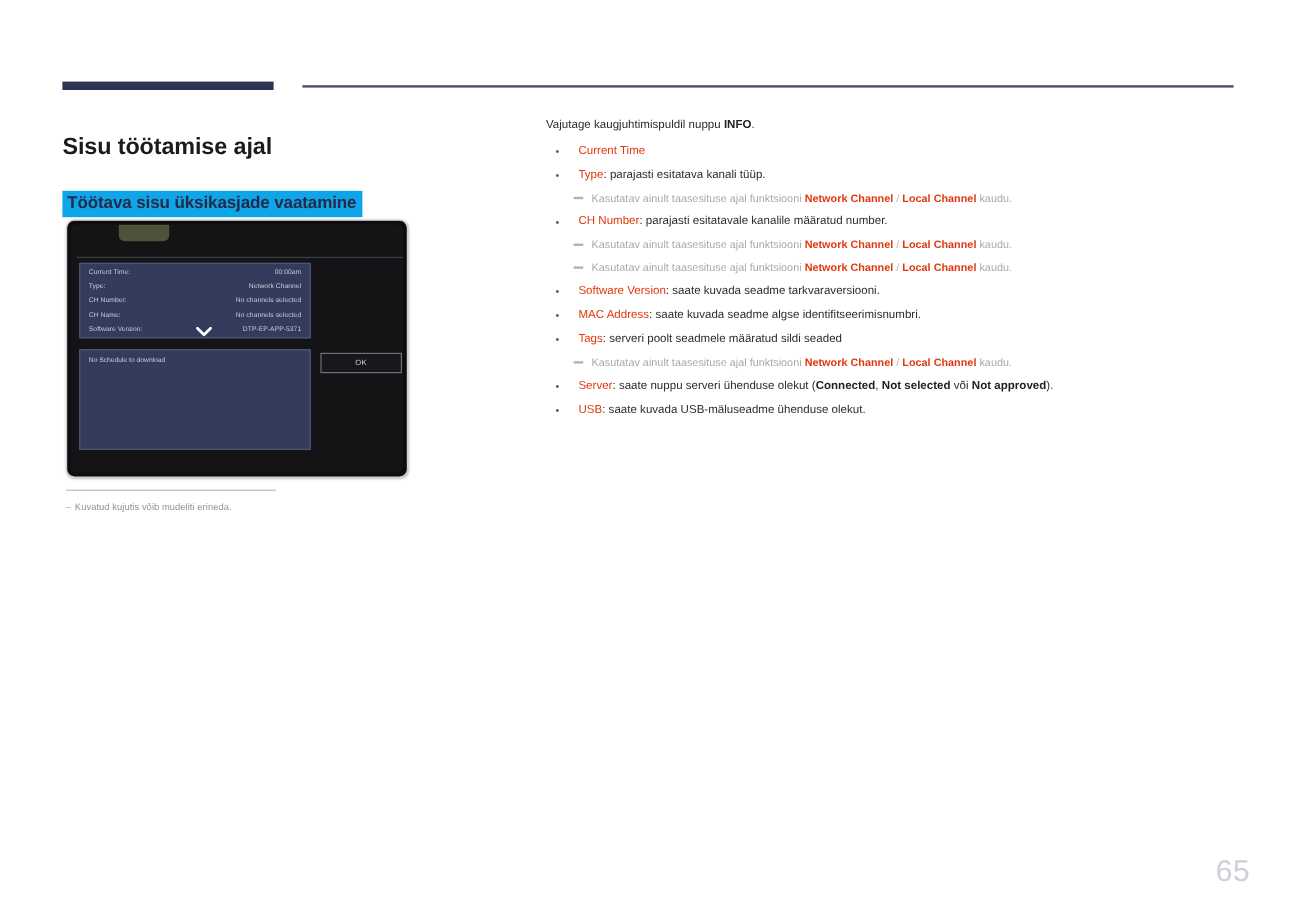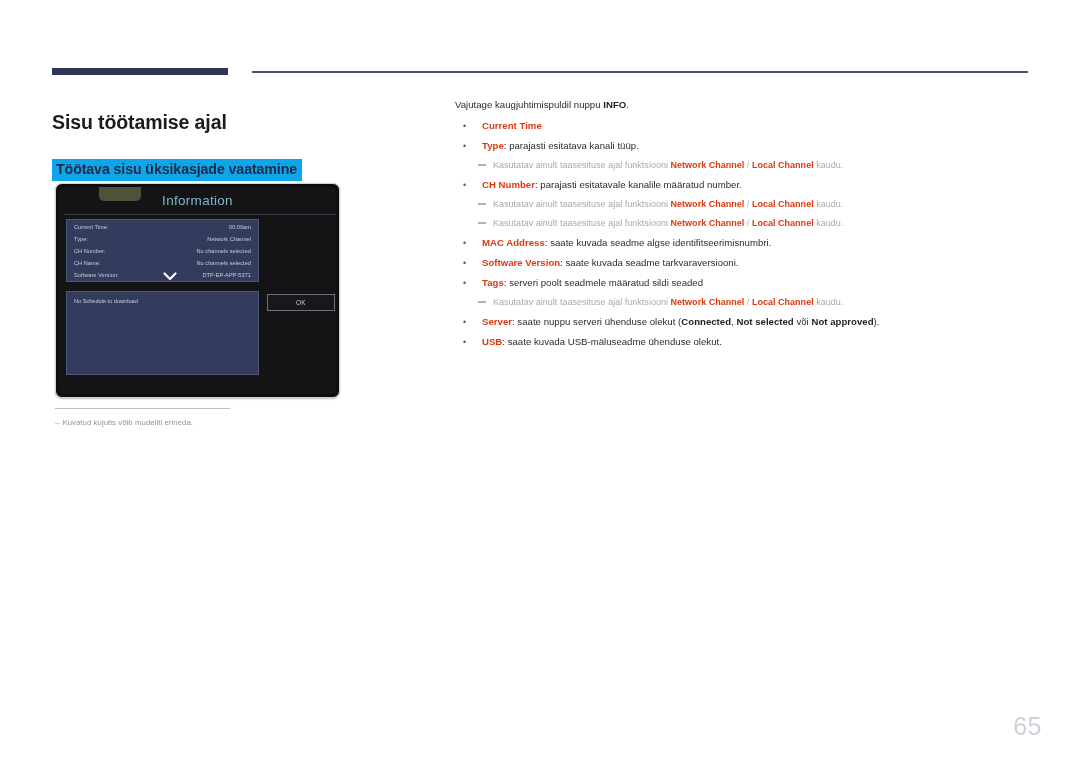--- a/index.html
+++ b/index.html
@@ -221,21 +221,21 @@
   }
   li.bullet::before {
     content: "\2022";
     position: absolute;
     left: 8px; top: 0;
     color: #5b5b5b;
     font-size: 9px;
   }
   .term {
     color: #e0380e;
-    font-weight: bold;
+    font-weight: normal;
     text-align: center;
   }
   .term-plain { color: #2c2c2c; }
 
   .subnote {
     position: relative;
     padding-left: 38px;
     font-size: 9px;
     line-height: 19px;
     color: #a9a9a9;
@@ -277,21 +277,20 @@
     <span class="subtitle">Töötava sisu üksikasjade vaatamine</span>
   </div>
 </div>
 
 <div class="tv-wrap">
   <div class="tv-outer">
     <div class="tv-inner">
 
       <div class="tv-tab"></div>
 
-      <div class="tv-title">Information</div>
       <div class="tv-titleline"></div>
 
       <div class="panel-top">
         <div class="info-row" style="top:4px;">
           <span class="k">Current Time:</span>
           <span class="v">00:00am</span>
         </div>
         <div class="info-row" style="top:16px;">
           <span class="k">Type:</span>
           <span class="v">Network Channel</span>
@@ -345,24 +344,24 @@
 
     <div class="subnote"><span>Kasutatav ainult taasesituse ajal funktsiooni </span><span class="hl">Network Channel</span><span class="sep"> / </span><span class="hl">Local Channel</span><span> kaudu.</span></div>
 
     <li class="bullet"><span class="term">CH Number</span><span class="term-plain">: parajasti esitatavale kanalile määratud number.</span></li>
 
     <div class="subnote"><span>Kasutatav ainult taasesituse ajal funktsiooni </span><span class="hl">Network Channel</span><span class="sep"> / </span><span class="hl">Local Channel</span><span> kaudu.</span></div>
 
 
     <div class="subnote"><span>Kasutatav ainult taasesituse ajal funktsiooni </span><span class="hl">Network Channel</span><span class="sep"> / </span><span class="hl">Local Channel</span><span> kaudu.</span></div>
 
+    <li class="bullet"><span class="term">Software Version</span><span class="term-plain">: saate kuvada seadme tarkvaraversiooni.</span></li>
+
     <li class="bullet"><span class="term">MAC Address</span><span class="term-plain">: saate kuvada seadme algse identifitseerimisnumbri.</span></li>
 
-    <li class="bullet"><span class="term">Software Version</span><span class="term-plain">: saate kuvada seadme tarkvaraversiooni.</span></li>
-
     <li class="bullet"><span class="term">Tags</span><span class="term-plain">: serveri poolt seadmele määratud sildi seaded</span></li>
 
     <div class="subnote"><span>Kasutatav ainult taasesituse ajal funktsiooni </span><span class="hl">Network Channel</span><span class="sep"> / </span><span class="hl">Local Channel</span><span> kaudu.</span></div>
 
     <li class="bullet"><span class="term">Server</span><span class="term-plain">: saate nuppu serveri ühenduse olekut (</span><span class="b">Connected</span><span class="term-plain">, </span><span class="b">Not selected</span><span class="term-plain"> või </span><span class="b">Not approved</span><span class="term-plain">).</span></li>
 
     <li class="bullet"><span class="term">USB</span><span class="term-plain">: saate kuvada USB-mäluseadme ühenduse olekut.</span></li>
 
   </ul>
 </div>

